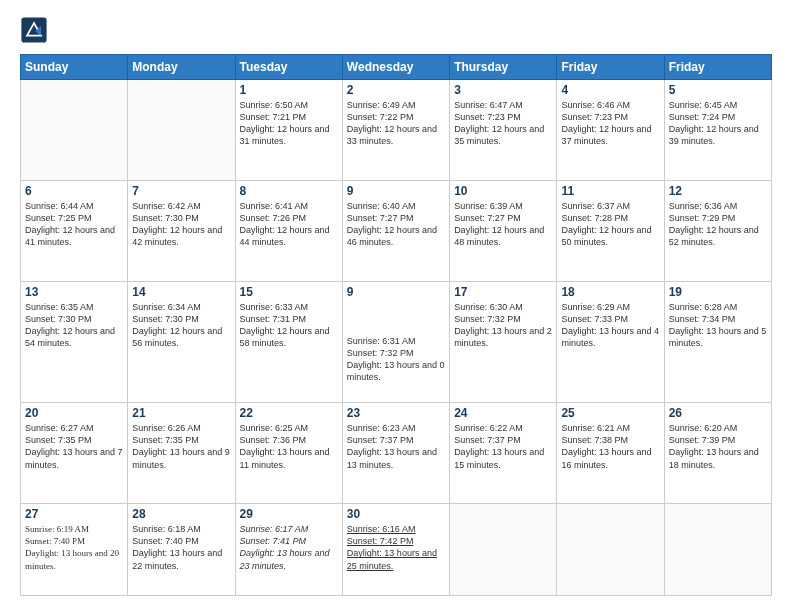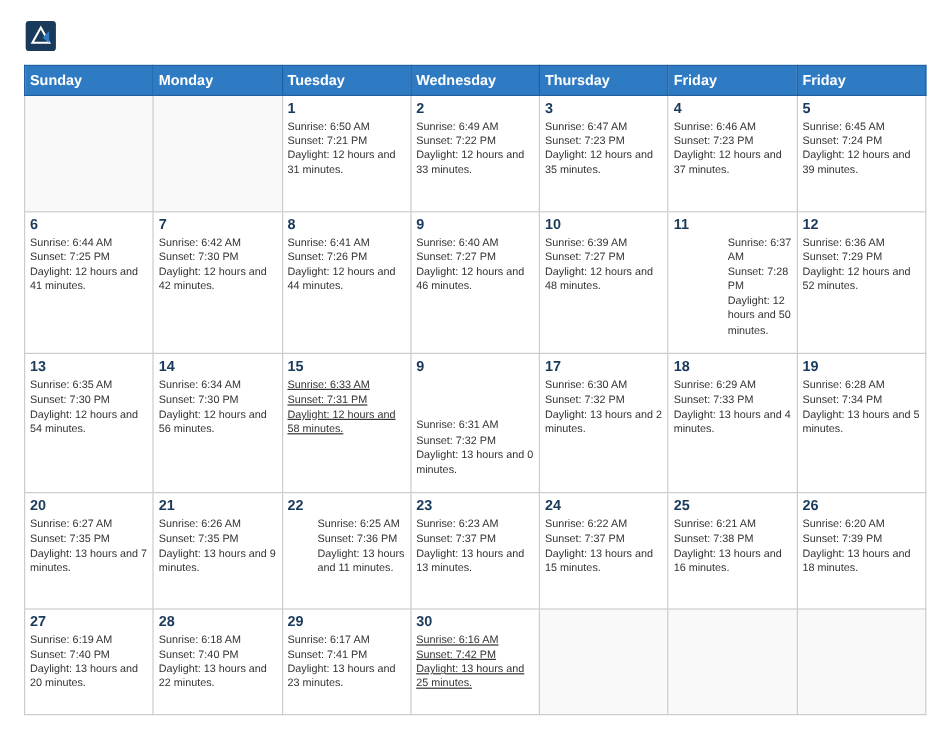--- a/index.html
+++ b/index.html
@@ -197,21 +197,21 @@
 Daylight: 12 hours and 46 minutes.</div>
           </td>
           <td>
             <span class="day-num">10</span>
             <div class="cell-text" style="white-space: pre-line;">Sunrise: 6:39 AM
 Sunset: 7:27 PM
 Daylight: 12 hours and 48 minutes.</div>
           </td>
           <td>
             <span class="day-num">11</span>
-            <div class="cell-text" style="white-space: pre-line; margin-left: 45px;">Sunrise: 6:37 AM
+            <div class="cell-text" style="white-space: pre-line;">Sunrise: 6:37 AM
 Sunset: 7:28 PM
 Daylight: 12 hours and 50 minutes.</div>
           </td>
           <td>
             <span class="day-num">12</span>
             <div class="cell-text" style="white-space: pre-line;">Sunrise: 6:36 AM
 Sunset: 7:29 PM
 Daylight: 12 hours and 52 minutes.</div>
           </td>
         </tr>
@@ -223,21 +223,21 @@
 Daylight: 12 hours and 54 minutes.</div>
           </td>
           <td>
             <span class="day-num">14</span>
             <div class="cell-text" style="white-space: pre-line;">Sunrise: 6:34 AM
 Sunset: 7:30 PM
 Daylight: 12 hours and 56 minutes.</div>
           </td>
           <td>
             <span class="day-num">15</span>
-            <div class="cell-text" style="white-space: pre-line; text-decoration: underline;">Sunrise: 6:33 AM
+            <div class="cell-text" style="white-space: pre-line;">Sunrise: 6:33 AM
 Sunset: 7:31 PM
 Daylight: 12 hours and 58 minutes.</div>
           </td>
           <td>
             <span class="day-num">9</span>
             <div class="cell-text" style="white-space: pre-line; margin-top: 36px;">Sunrise: 6:31 AM
 Sunset: 7:32 PM
 Daylight: 13 hours and 0 minutes.</div>
           </td>
           <td>
@@ -267,21 +267,21 @@
 Daylight: 13 hours and 7 minutes.</div>
           </td>
           <td>
             <span class="day-num">21</span>
             <div class="cell-text" style="white-space: pre-line;">Sunrise: 6:26 AM
 Sunset: 7:35 PM
 Daylight: 13 hours and 9 minutes.</div>
           </td>
           <td>
             <span class="day-num">22</span>
-            <div class="cell-text" style="white-space: pre-line; margin-left: 25px;">Sunrise: 6:25 AM
+            <div class="cell-text" style="white-space: pre-line;">Sunrise: 6:25 AM
 Sunset: 7:36 PM
 Daylight: 13 hours and 11 minutes.</div>
           </td>
           <td>
             <span class="day-num">23</span>
             <div class="cell-text" style="white-space: pre-line;">Sunrise: 6:23 AM
 Sunset: 7:37 PM
 Daylight: 13 hours and 13 minutes.</div>
           </td>
           <td>
@@ -299,33 +299,33 @@
           <td>
             <span class="day-num">26</span>
             <div class="cell-text" style="white-space: pre-line;">Sunrise: 6:20 AM
 Sunset: 7:39 PM
 Daylight: 13 hours and 18 minutes.</div>
           </td>
         </tr>
         <tr>
           <td>
             <span class="day-num">27</span>
-            <div class="cell-text" style="white-space: pre-line;">Sunrise: 6:19 AM
+            <div class="cell-text" style="white-space: pre-line; font-family: Liberation Serif, serif;">Sunrise: 6:19 AM
 Sunset: 7:40 PM
 Daylight: 13 hours and 20 minutes.</div>
           </td>
           <td>
             <span class="day-num">28</span>
             <div class="cell-text" style="white-space: pre-line;">Sunrise: 6:18 AM
 Sunset: 7:40 PM
 Daylight: 13 hours and 22 minutes.</div>
           </td>
           <td>
             <span class="day-num">29</span>
-            <div class="cell-text" style="white-space: pre-line;">Sunrise: 6:17 AM
+            <div class="cell-text" style="white-space: pre-line; font-style: italic;">Sunrise: 6:17 AM
 Sunset: 7:41 PM
 Daylight: 13 hours and 23 minutes.</div>
           </td>
           <td>
             <span class="day-num">30</span>
             <div class="cell-text" style="white-space: pre-line; text-decoration: underline;">Sunrise: 6:16 AM
 Sunset: 7:42 PM
 Daylight: 13 hours and 25 minutes.</div>
           </td>
           <td class="empty-cell"></td>

